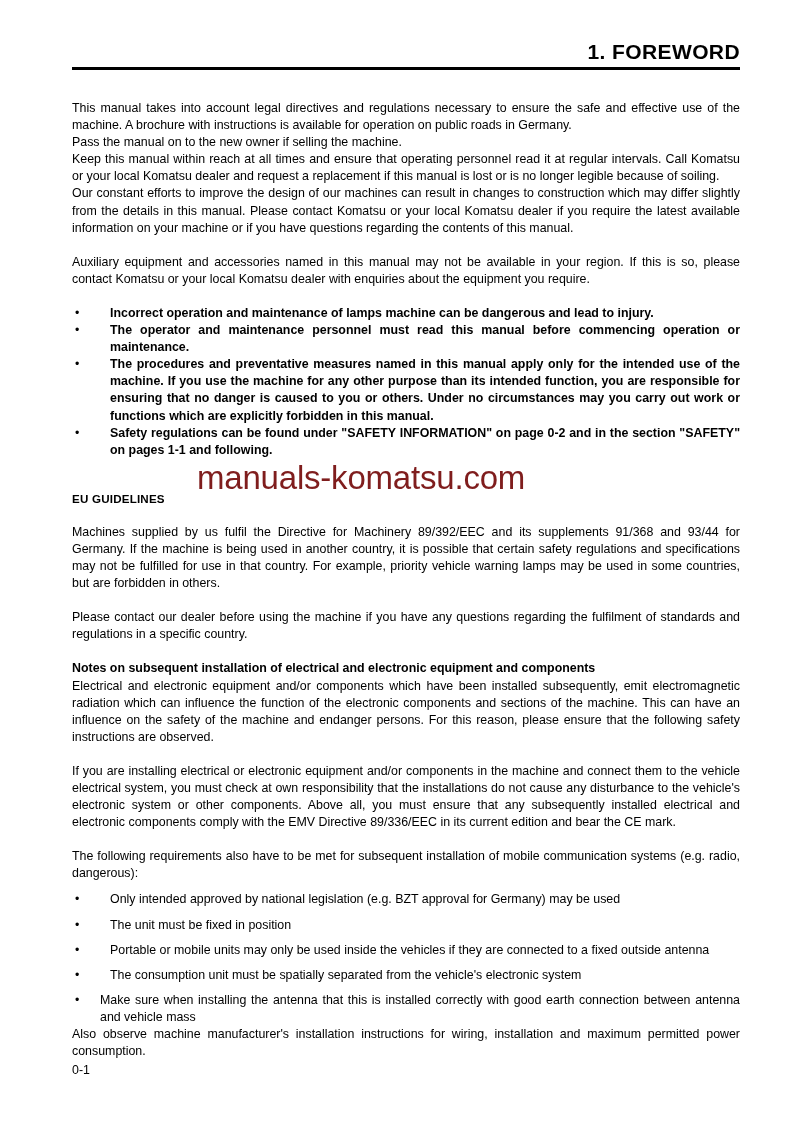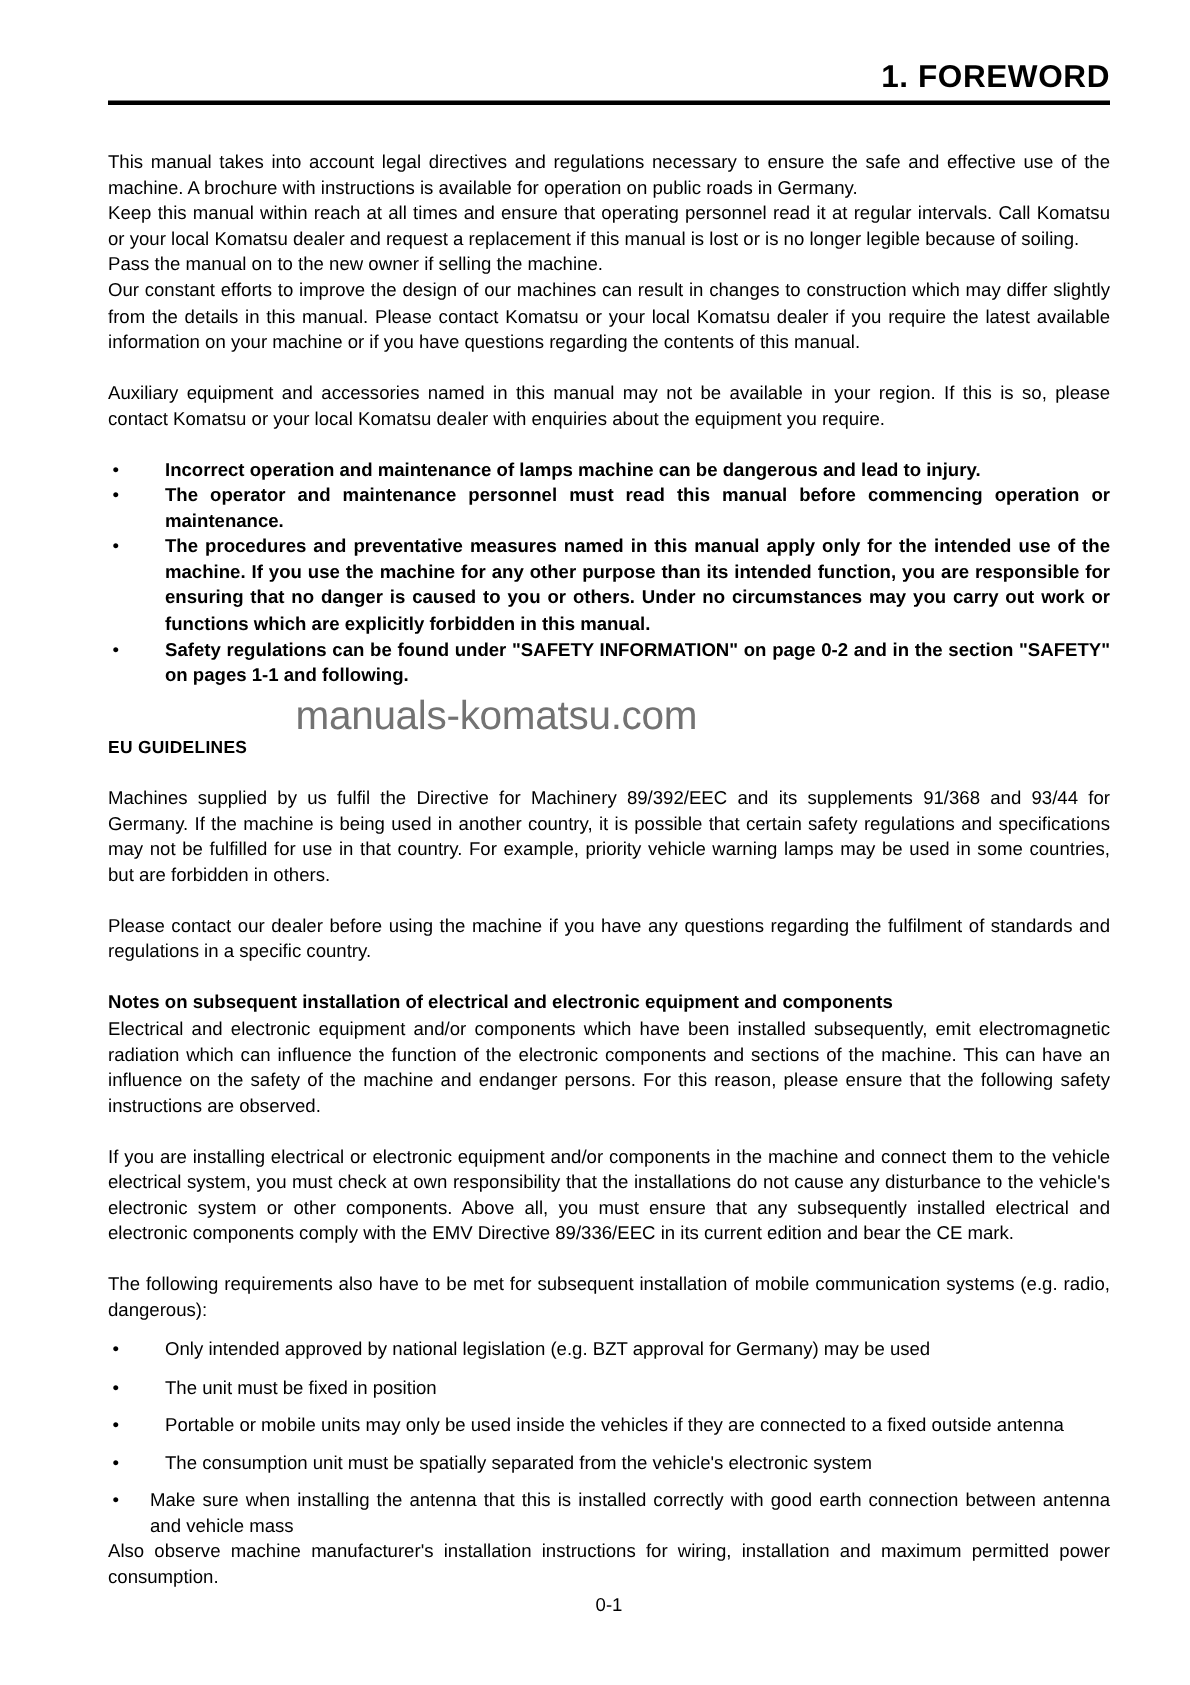--- a/index.html
+++ b/index.html
@@ -112,54 +112,54 @@
   }
   .subhead.caps {
     font-size: 11.6px;
     letter-spacing: 0.2px;
   }
   
   .watermark {
     position: absolute;
     left: 197px;
     top: 462px;
-    font-size: 27px;
+    font-size: 33px;
     line-height: 31px;
     font-family: "Liberation Sans", sans-serif;
-    color: #737373;
+    color: #7f1d1d;
     white-space: nowrap;
     letter-spacing: -0.2px;
     z-index: 5;
   }
   
   .footer {
     position: absolute;
     left: 72px;
     top: 1062px;
     width: 668px;
-    text-align: center;
+    text-align: left;
     font-size: 12.4px;
     line-height: 16px;
   }
 </style>
 </head>
 <body>
 
 <div class="page">
 
   <div class="header">
     <div class="header-title">1. FOREWORD</div>
     <div class="header-rule"></div>
   </div>
 
   <div class="content">
 
     <p class="para">This manual takes into account legal directives and regulations necessary to ensure the safe and effective use of the machine. A brochure with instructions is available for operation on public roads in Germany.</p>
+    <p class="para nojust">Pass the manual on to the new owner if selling the machine.</p>
     <p class="para">Keep this manual within reach at all times and ensure that operating personnel read it at regular intervals. Call Komatsu or your local Komatsu dealer and request a replacement if this manual is lost or is no longer legible because of soiling.</p>
-    <p class="para nojust">Pass the manual on to the new owner if selling the machine.</p>
     <p class="para">Our constant efforts to improve the design of our machines can result in changes to construction which may differ slightly from the details in this manual. Please contact Komatsu or your local Komatsu dealer if you require the latest available information on your machine or if you have questions regarding the contents of this manual.</p>
 
     <div class="gap-md"></div>
 
     <p class="para">Auxiliary equipment and accessories named in this manual may not be available in your region. If this is so, please contact Komatsu or your local Komatsu dealer with enquiries about the equipment you require.</p>
 
     <div class="gap-md"></div>
 
     <ul class="bullets bold">
       <li>

